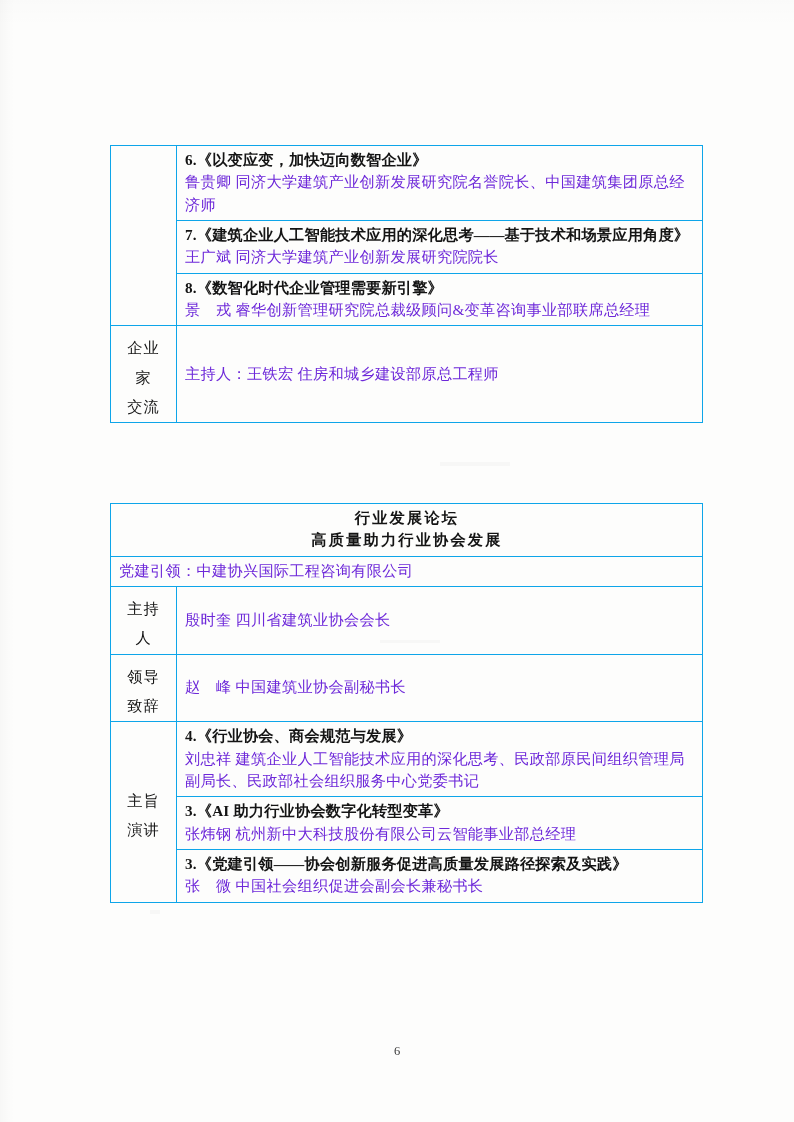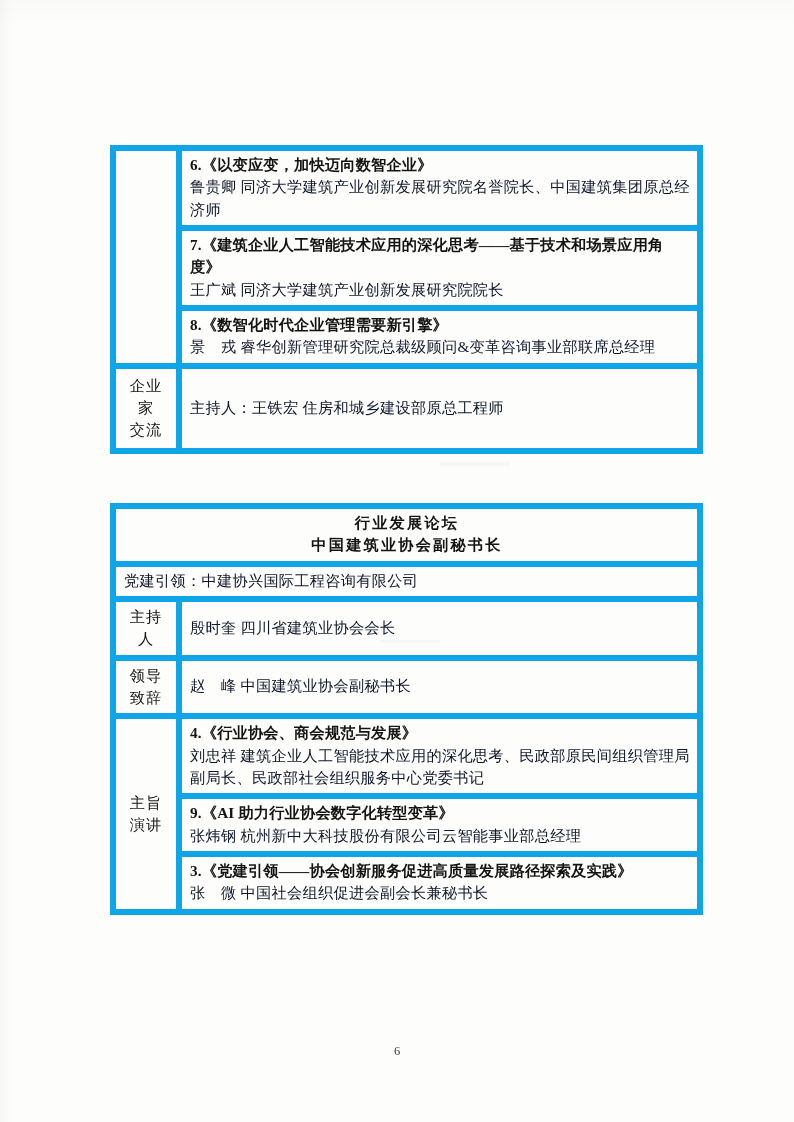--- a/index.html
+++ b/index.html
@@ -37,21 +37,21 @@
   }
 
   
   .doc-table {
     position: absolute;
     border-collapse: collapse;
     table-layout: fixed;
     background: transparent;
   }
   .doc-table td {
-    border: 6px solid #0ea5e9;
+    border: 1px solid #0ea5e9;
     vertical-align: middle;
     padding: 3px 7px 4px 8px;
     font-size: 15.2px;
     line-height: 1.47;
     color: #141414;
   }
   .col-label {
     width: 66px;
     text-align: center;
     letter-spacing: 1px;
@@ -61,21 +61,21 @@
   .col-body { padding-left: 10px; }
 
   
   .title-line {
     font-weight: bold;
     letter-spacing: 0.2px;
   }
   .speaker-line {
     font-weight: normal;
     letter-spacing: 0.3px;
-    color: #0f172a;
+    color: #6d28d9;
   }
 
   
   .forum-head {
     text-align: center;
     font-weight: bold;
     font-size: 16.6px;
     line-height: 1.55;
     letter-spacing: 2.2px;
     padding: 5px 6px 6px 6px;
@@ -88,20 +88,21 @@
     letter-spacing: 0.4px;
     padding-top: 5px;
     padding-bottom: 5px;
   }
 
   .host-body { padding-top: 7px; padding-bottom: 7px; }
 
   
   .stack-2 span, .stack-3 span {
     display: block;
+    margin-top: 7px;
   }
 
   
   .page-number {
     position: absolute;
     left: 0;
     right: 0;
     top: 1044px;
     text-align: center;
     font-size: 12.5px;
@@ -158,21 +159,21 @@
 
   <table class="doc-table" style="left:110px; top:503px; width:593px;">
     <colgroup>
       <col style="width:66px;">
       <col>
     </colgroup>
     <tbody>
       <tr>
         <td class="forum-head" colspan="2">
           <span class="l1">行业发展论坛</span>
-          <span class="l2">中国建筑业协会副秘书长</span>
+          <span class="l2">高质量助力行业协会发展</span>
         </td>
       </tr>
       <tr>
         <td class="cohost" colspan="2">
           <span class="speaker-line">党建引领：中建协兴国际工程咨询有限公司</span>
         </td>
       </tr>
       <tr>
         <td class="col-label v-stack stack-2">
           <span>主持</span>
@@ -196,21 +197,21 @@
           <span>主旨</span>
           <span>演讲</span>
         </td>
         <td class="col-body">
           <div class="title-line">4.《行业协会、商会规范与发展》</div>
           <div class="speaker-line">刘忠祥  建筑企业人工智能技术应用的深化思考、民政部原民间组织管理局副局长、民政部社会组织服务中心党委书记</div>
         </td>
       </tr>
       <tr>
         <td class="col-body">
-          <div class="title-line">9.《AI 助力行业协会数字化转型变革》</div>
+          <div class="title-line">3.《AI 助力行业协会数字化转型变革》</div>
           <div class="speaker-line">张炜钢  杭州新中大科技股份有限公司云智能事业部总经理</div>
         </td>
       </tr>
       <tr>
         <td class="col-body">
           <div class="title-line">3.《党建引领——协会创新服务促进高质量发展路径探索及实践》</div>
           <div class="speaker-line">张　微  中国社会组织促进会副会长兼秘书长</div>
         </td>
       </tr>
     </tbody>

